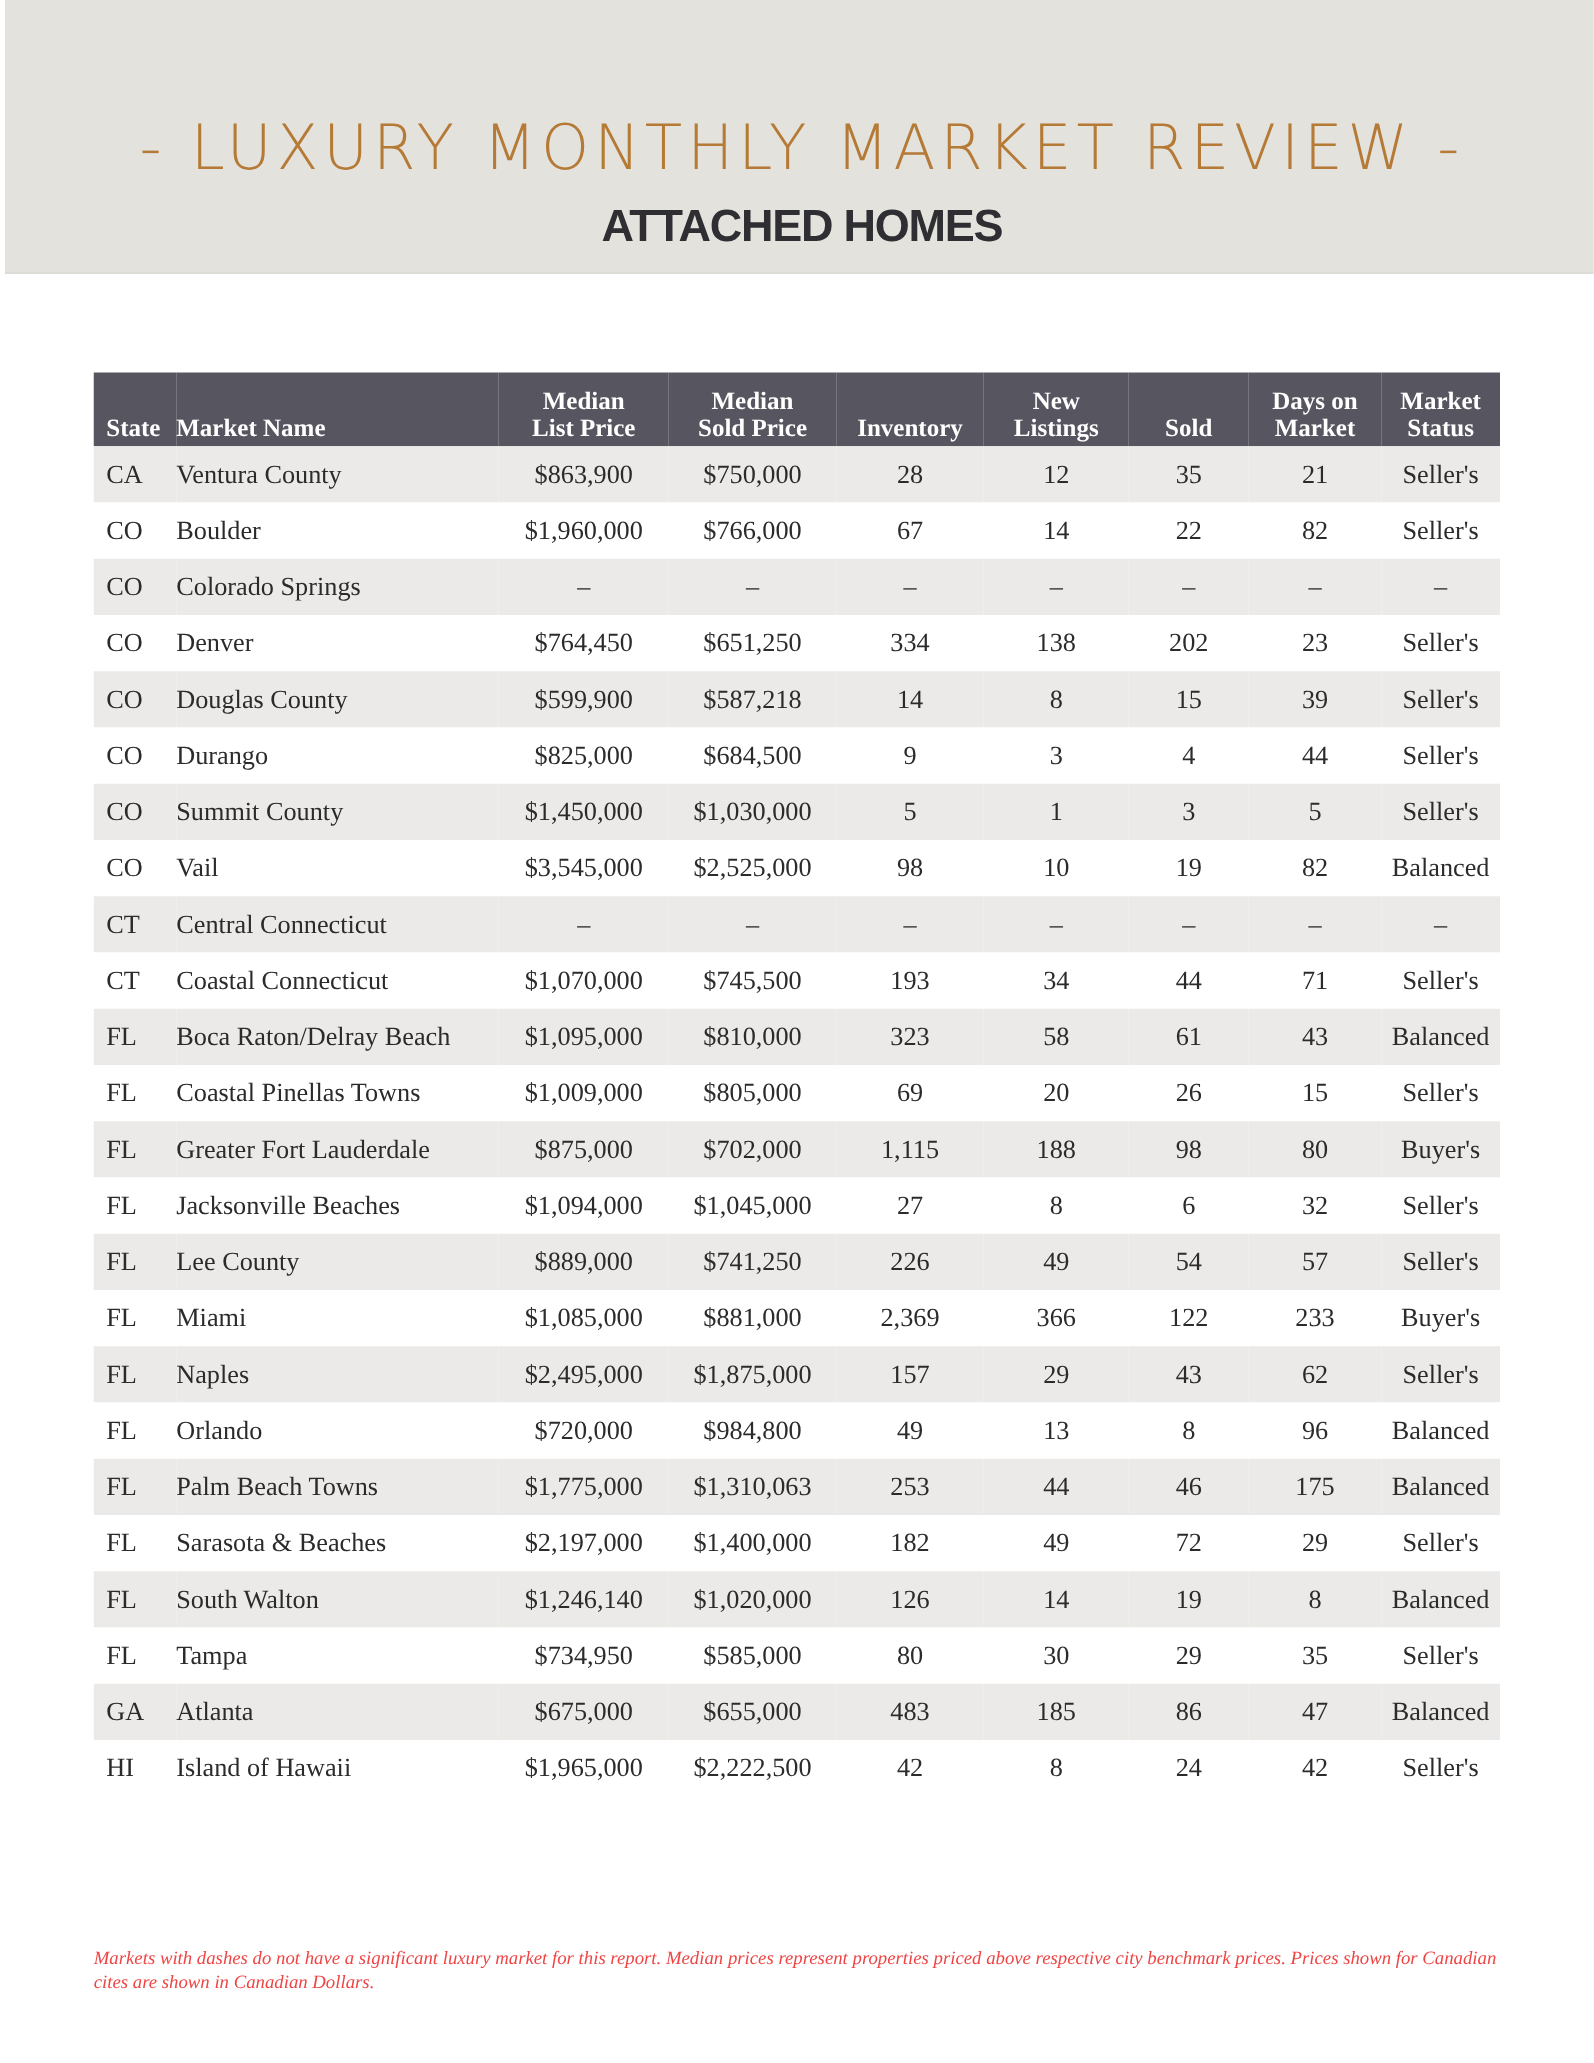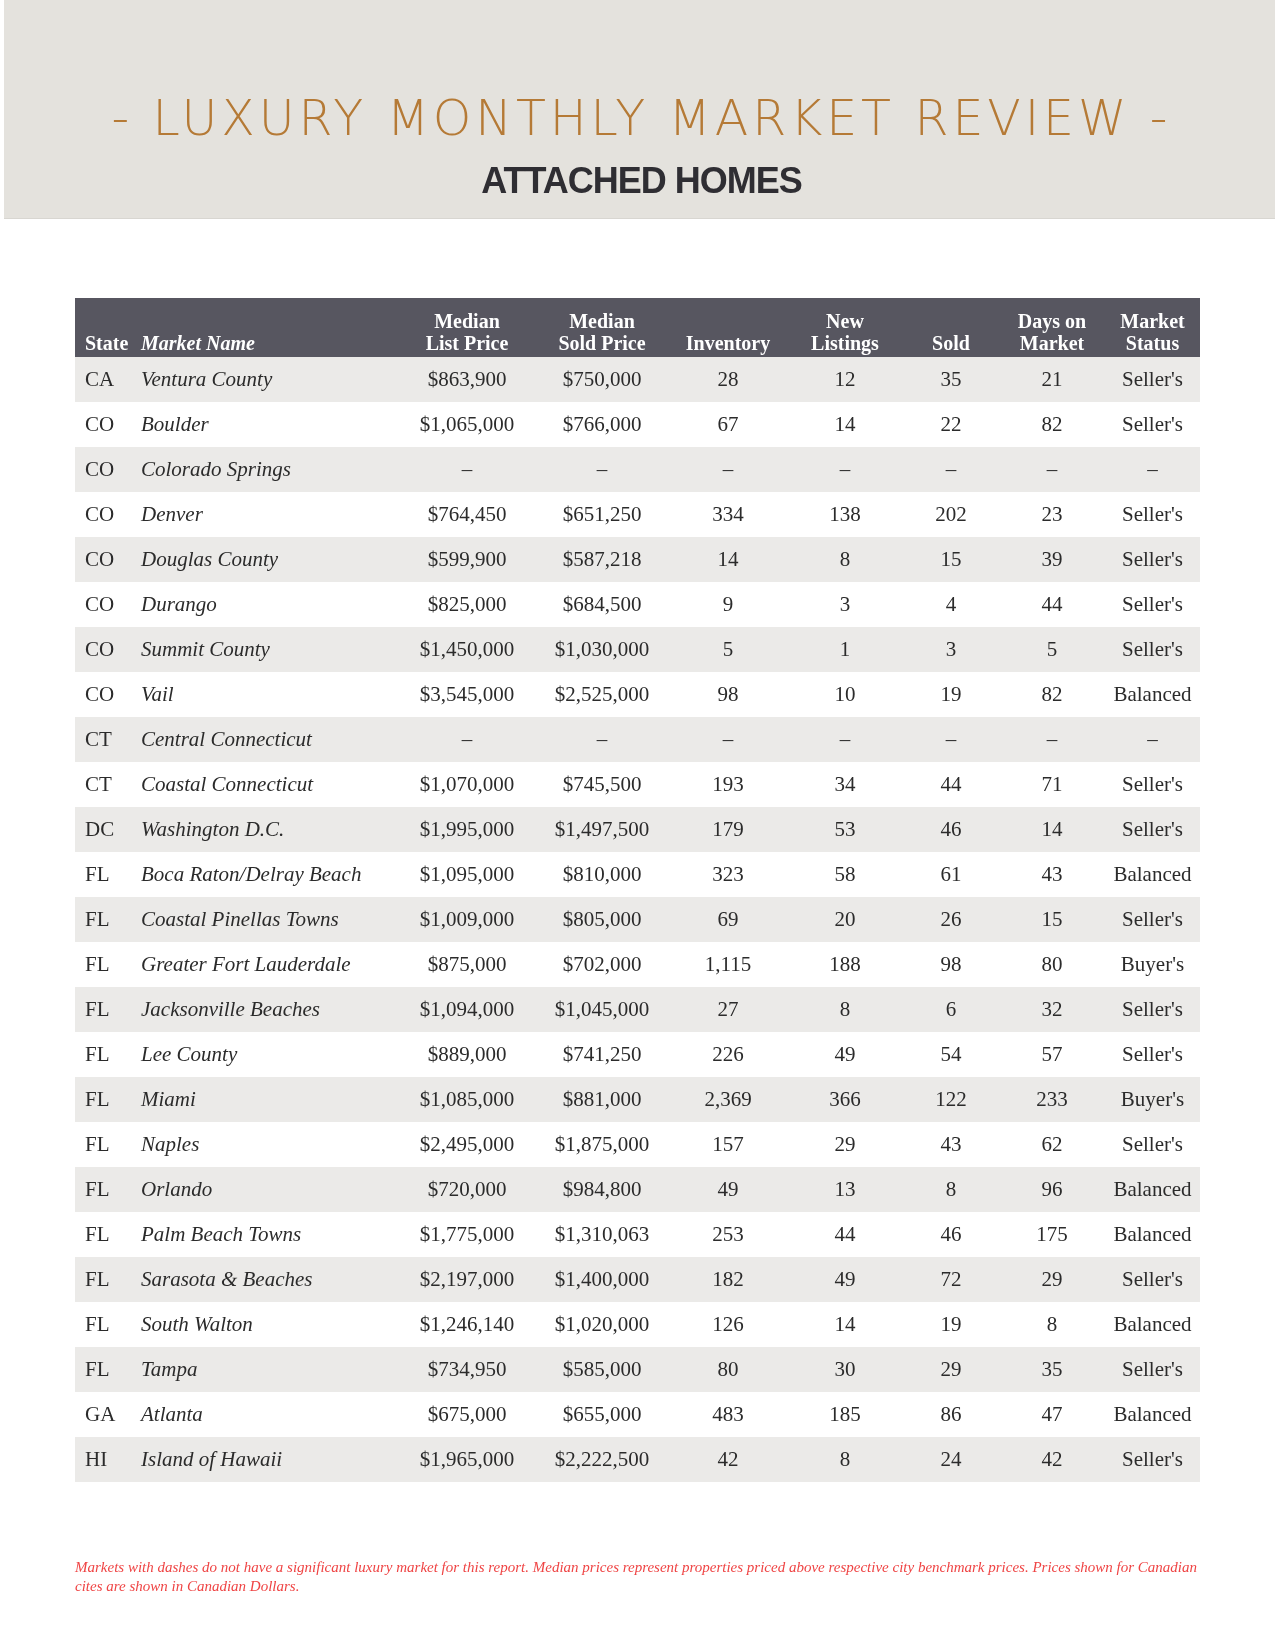--- a/index.html
+++ b/index.html
@@ -32,21 +32,21 @@
     line-height: 22px; padding: 12px 0 3px 0; vertical-align: bottom; height: 43px;
     font-family: "Liberation Serif", serif; font-size: 20px; margin-top: 43px;
   }
   table.market td {
     height: 45px; font-size: 19px; color: #2b2b2b; padding: 0; vertical-align: middle;
     font-family: "Liberation Serif", serif; font-size: 21px;
   }
   table.market tbody tr:nth-child(odd) td { background: #ebeae8; }
   table.market tbody tr:nth-child(even) td { background: #ffffff; }
   .c-state { width: 66px; text-align: left; padding-left: 10px !important; }
-  .c-name { width: 260px; text-align: left; font-style: italic; }
+  .c-name { width: 260px; text-align: left; }
   .c-num { text-align: center; }
   th.c-state, th.c-name { text-align: left; }
   th.c-num { text-align: center; }
   .footnote {
     position: absolute; left: 75px; top: 1558px; width: 1135px;
     font-family: "Liberation Serif", serif; font-style: italic; font-size: 15px;
     line-height: 19px; color: #ef4444;
   }
 </style>
 </head>
@@ -117,21 +117,21 @@
         <td class="c-num">$750,000</td>
         <td class="c-num">28</td>
         <td class="c-num">12</td>
         <td class="c-num">35</td>
         <td class="c-num">21</td>
         <td class="c-num">Seller's</td>
       </tr>
       <tr>
         <td class="c-state">CO</td>
         <td class="c-name">Boulder</td>
-        <td class="c-num">$1,065,000</td>
+        <td class="c-num">$1,960,000</td>
         <td class="c-num">$766,000</td>
         <td class="c-num">67</td>
         <td class="c-num">14</td>
         <td class="c-num">22</td>
         <td class="c-num">82</td>
         <td class="c-num">Seller's</td>
       </tr>
       <tr>
         <td class="c-state">CO</td>
         <td class="c-name">Colorado Springs</td>
@@ -214,31 +214,20 @@
         <td class="c-name">Coastal Connecticut</td>
         <td class="c-num">$1,070,000</td>
         <td class="c-num">$745,500</td>
         <td class="c-num">193</td>
         <td class="c-num">34</td>
         <td class="c-num">44</td>
         <td class="c-num">71</td>
         <td class="c-num">Seller's</td>
       </tr>
       <tr>
-        <td class="c-state">DC</td>
-        <td class="c-name">Washington D.C.</td>
-        <td class="c-num">$1,995,000</td>
-        <td class="c-num">$1,497,500</td>
-        <td class="c-num">179</td>
-        <td class="c-num">53</td>
-        <td class="c-num">46</td>
-        <td class="c-num">14</td>
-        <td class="c-num">Seller's</td>
-      </tr>
-      <tr>
         <td class="c-state">FL</td>
         <td class="c-name">Boca Raton/Delray Beach</td>
         <td class="c-num">$1,095,000</td>
         <td class="c-num">$810,000</td>
         <td class="c-num">323</td>
         <td class="c-num">58</td>
         <td class="c-num">61</td>
         <td class="c-num">43</td>
         <td class="c-num">Balanced</td>
       </tr>

